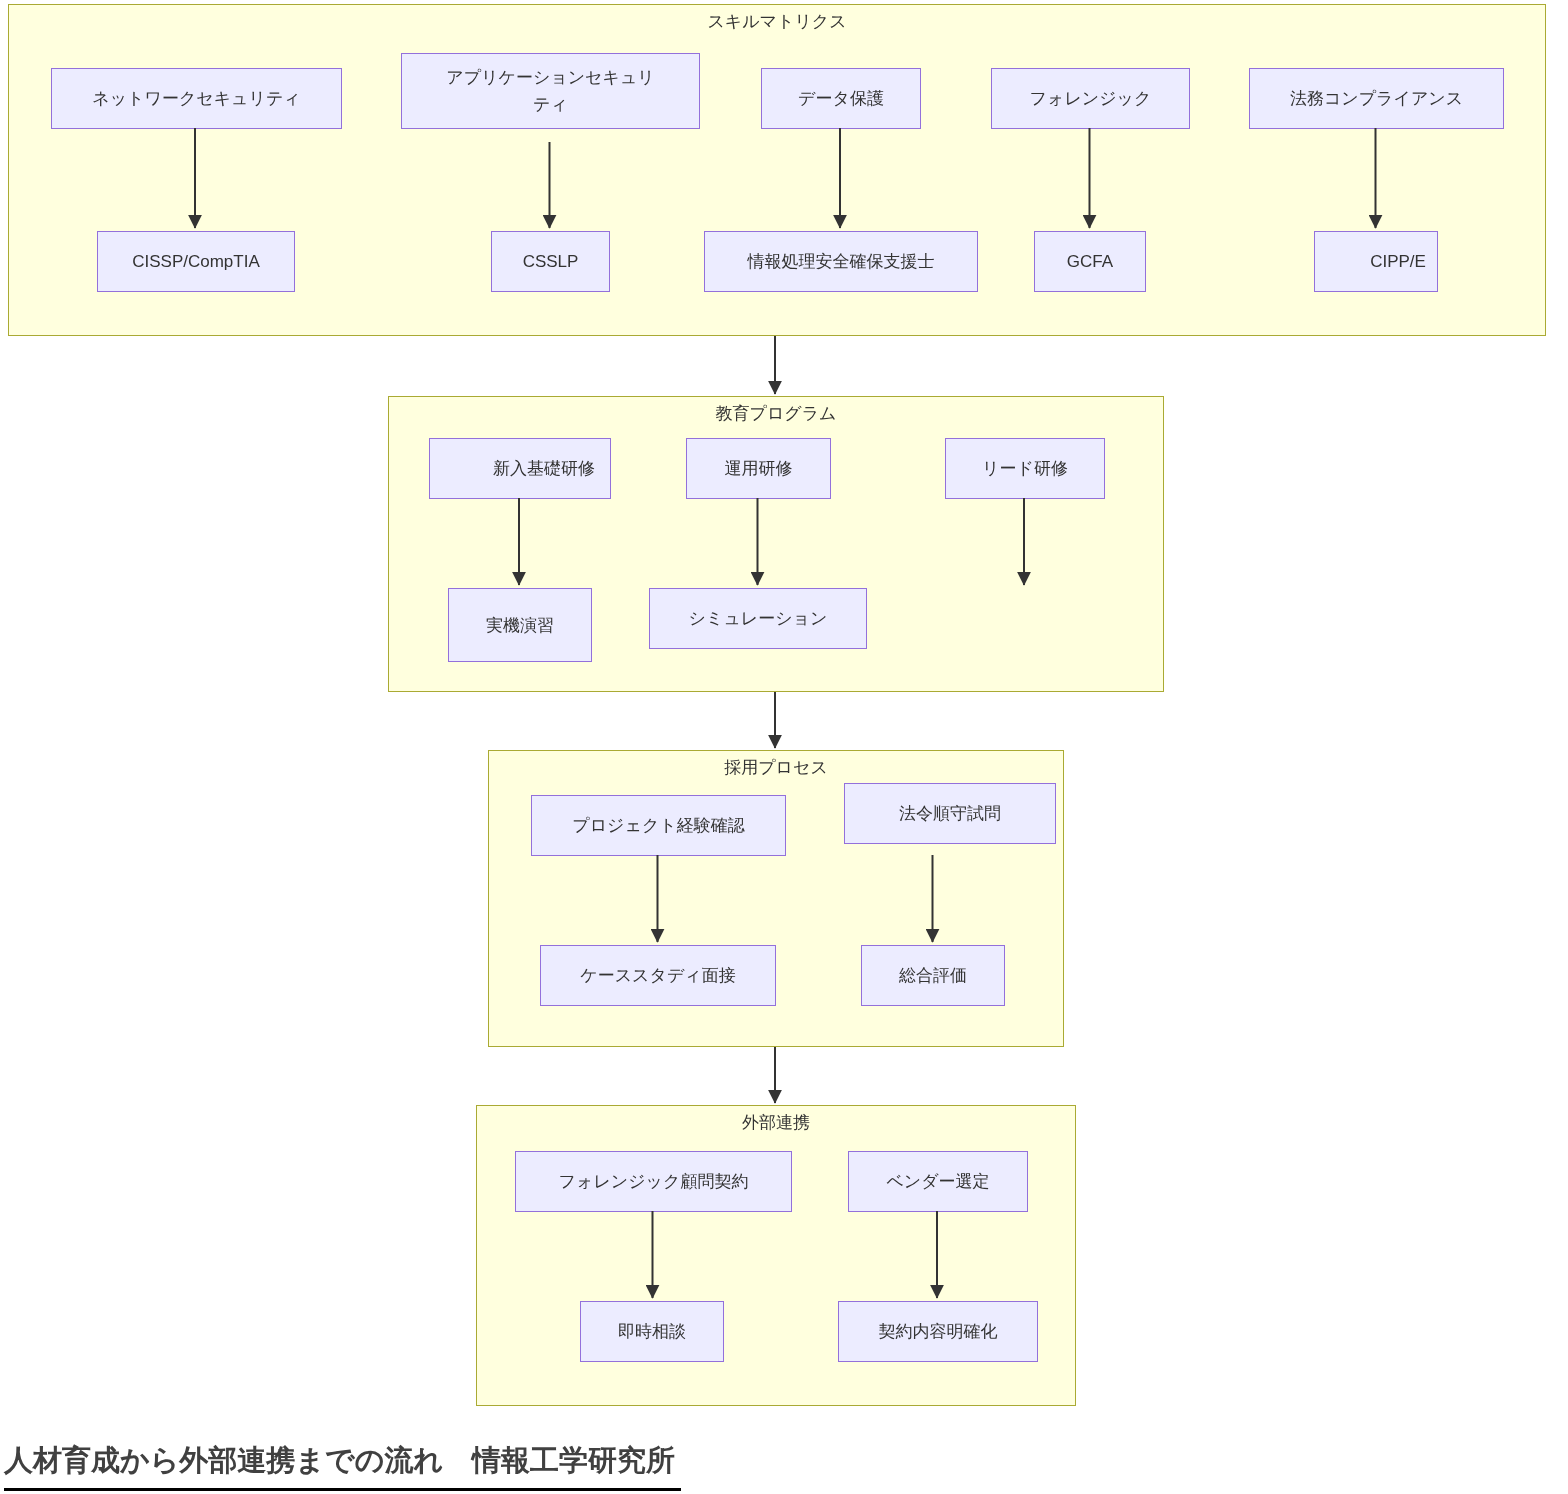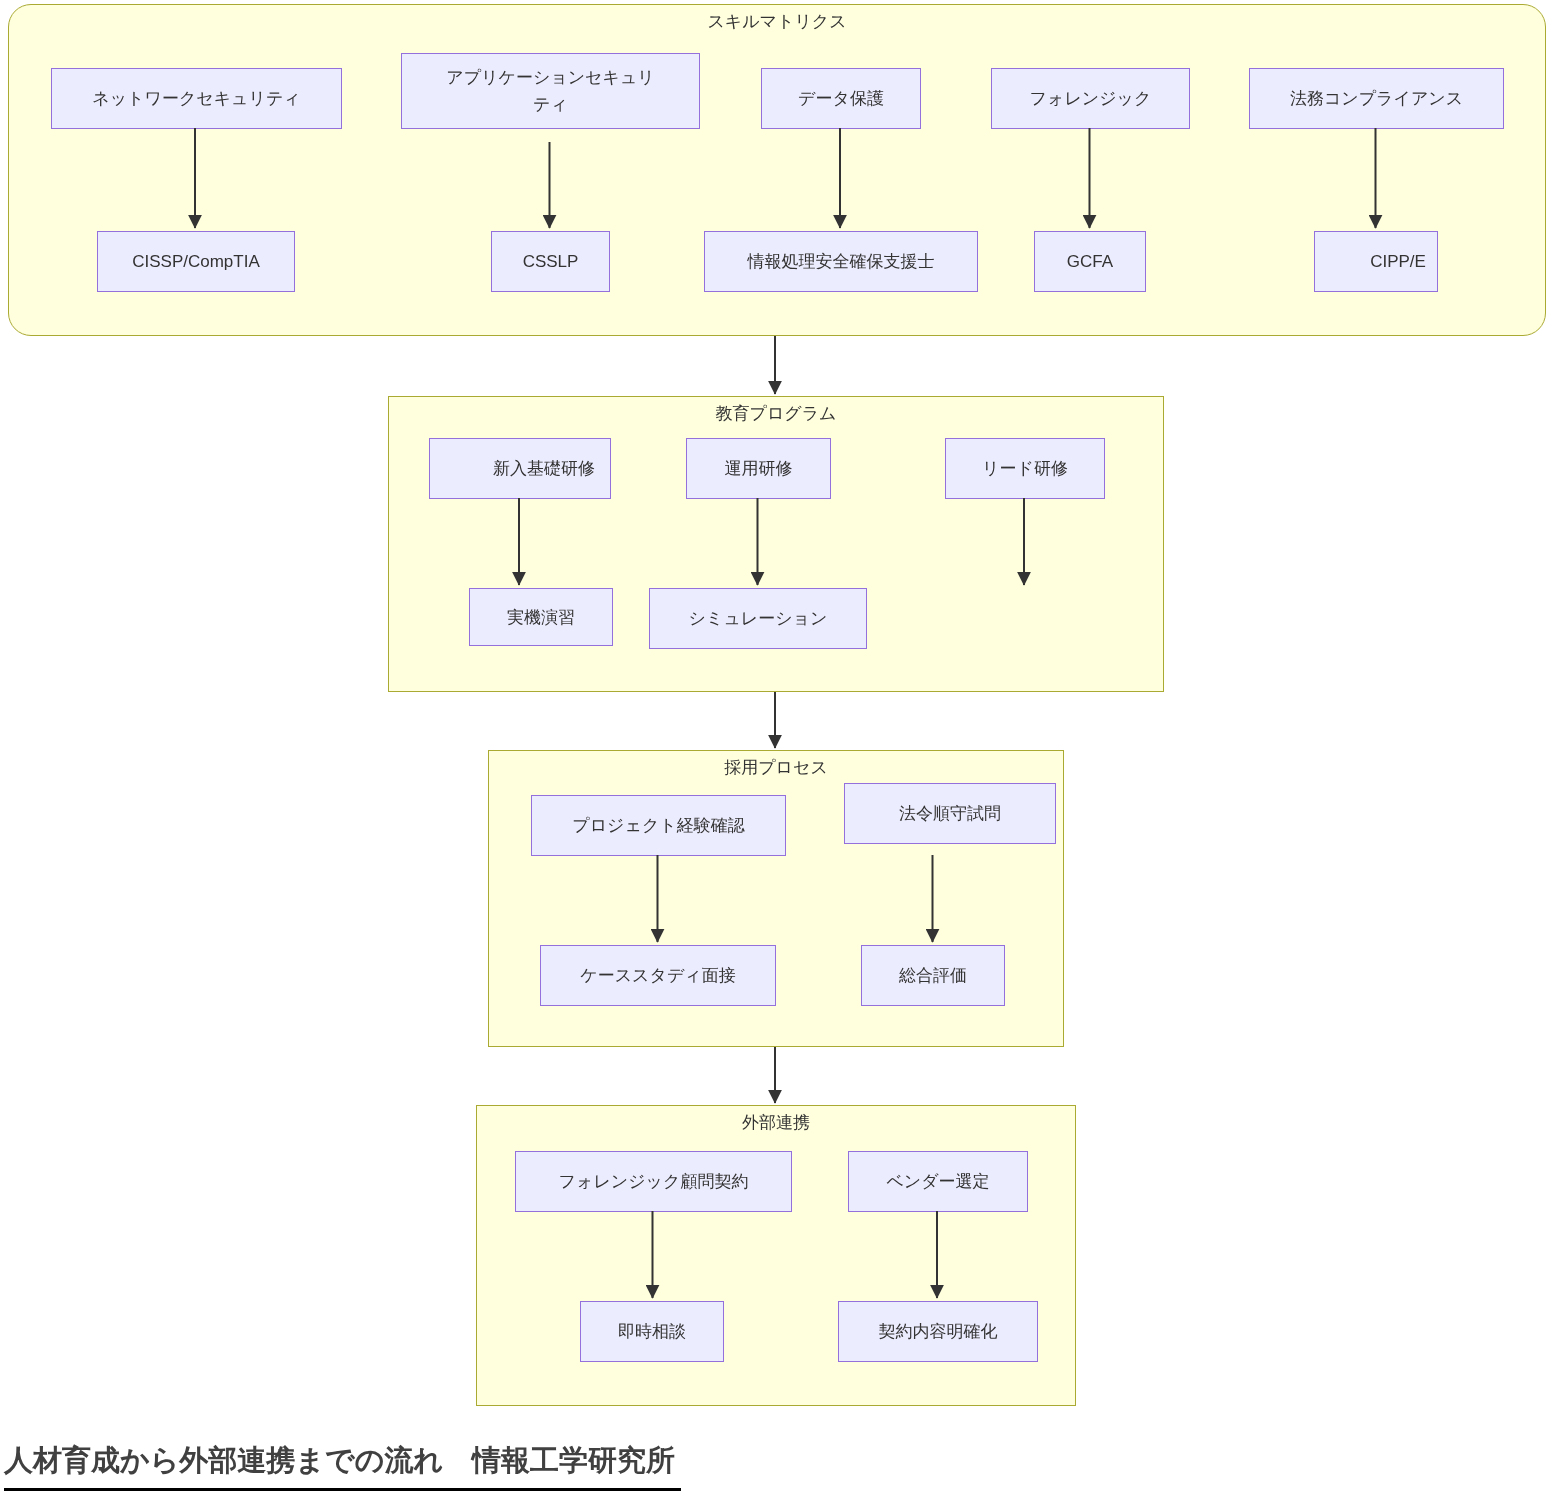--- a/index.html
+++ b/index.html
@@ -25,21 +25,21 @@
   .cluster-title {
     position: absolute;
     top: 6px;
     left: 0;
     right: 0;
     text-align: center;
     font-size: 17px;
     color: #333333;
     line-height: 22px;
   }
-  #cluster-0 { left: 8px;   top: 4px;    width: 1538px; height: 332px; border-radius: 23px; }
+  #cluster-0 { left: 8px;   top: 4px;    width: 1538px; height: 332px; }
   #cluster-1 { left: 388px; top: 396px;  width: 776px;  height: 296px; }
   #cluster-2 { left: 488px; top: 750px;  width: 576px;  height: 297px; }
   #cluster-3 { left: 476px; top: 1105px; width: 600px;  height: 301px; }
 
   
   .node {
     position: absolute;
     background: #ECECFF;
     border: 1px solid #9370DB;
     box-sizing: border-box;
@@ -60,21 +60,21 @@
   #n-c0n4 { left: 1240px; top: 63px;  width: 255px; height: 61px; }
   #n-c0n5 { left: 88px;   top: 226px; width: 198px; height: 61px; }
   #n-c0n6 { left: 482px;  top: 226px; width: 119px; height: 61px; }
   #n-c0n7 { left: 695px;  top: 226px; width: 274px; height: 61px; }
   #n-c0n8 { left: 1025px; top: 226px; width: 112px; height: 61px; }
   #n-c0n9 { left: 1305px; top: 226px; width: 124px; height: 61px; padding-left: 44px; }
   
   #n-c1n0 { left: 40px;  top: 41px;  width: 182px; height: 61px; padding-left: 48px; }
   #n-c1n1 { left: 297px; top: 41px;  width: 145px; height: 61px; }
   #n-c1n2 { left: 556px; top: 41px;  width: 160px; height: 61px; }
-  #n-c1n3 { left: 59px;  top: 191px; width: 144px; height: 58px; margin-left: 21px; }
+  #n-c1n3 { left: 59px;  top: 191px; width: 144px; height: 74px; }
   #n-c1n4 { left: 260px; top: 191px; width: 218px; height: 61px; }
   #n-c1n5 { left: 537px; top: 191px; width: 198px; height: 61px; }
   
   #n-c2n0 { left: 42px;  top: 44px;  width: 255px; height: 61px; text-align: right; }
   #n-c2n1 { left: 355px; top: 32px;  width: 212px; height: 61px; align-items: center; }
   #n-c2n2 { left: 51px;  top: 194px; width: 236px; height: 61px; }
   #n-c2n3 { left: 372px; top: 194px; width: 144px; height: 61px; }
   
   #n-c3n0 { left: 38px;  top: 45px;  width: 277px; height: 61px; }
   #n-c3n1 { left: 371px; top: 45px;  width: 180px; height: 61px; }

